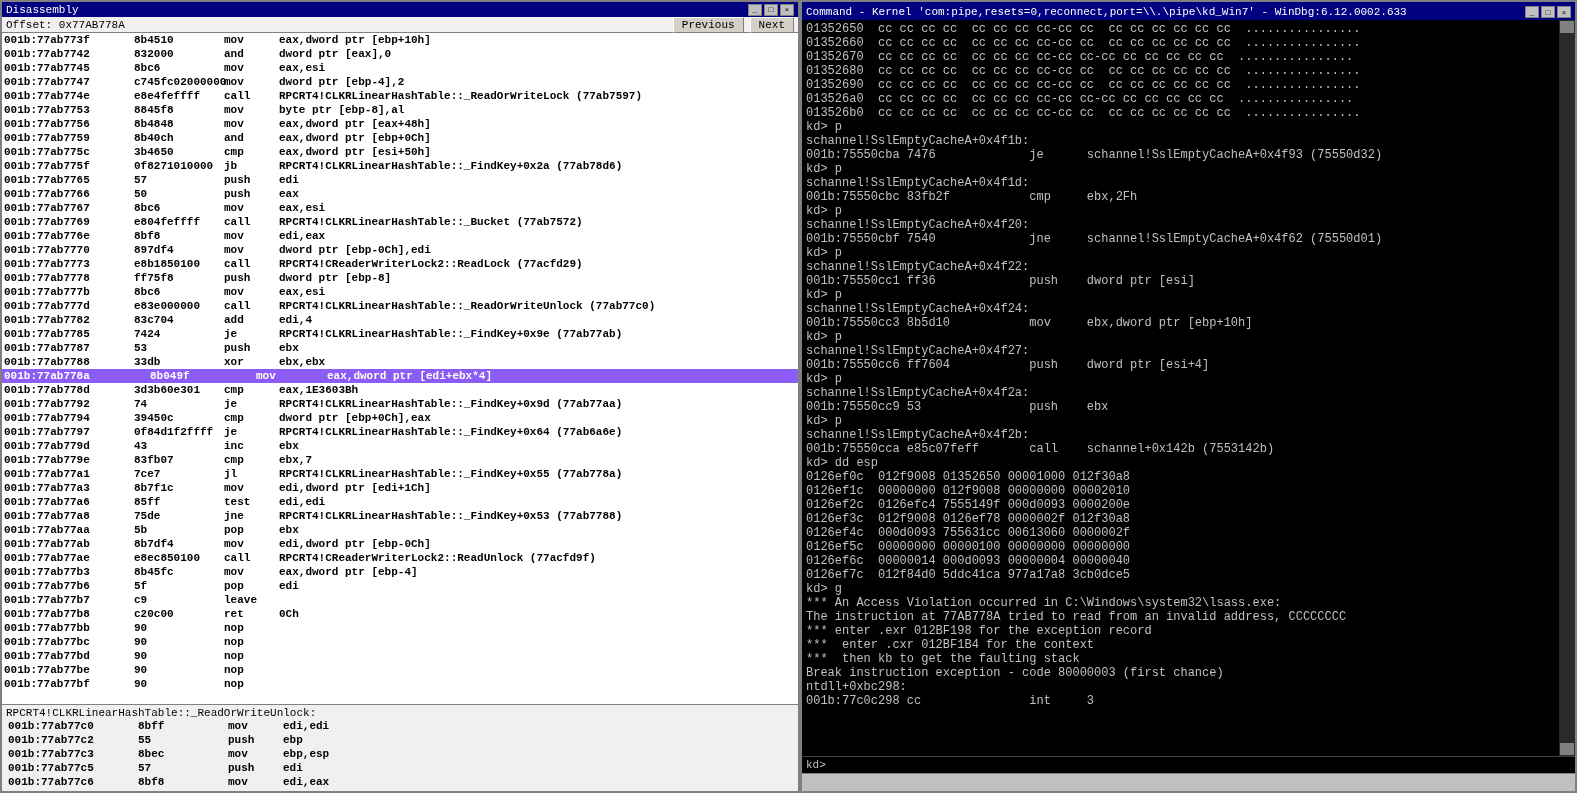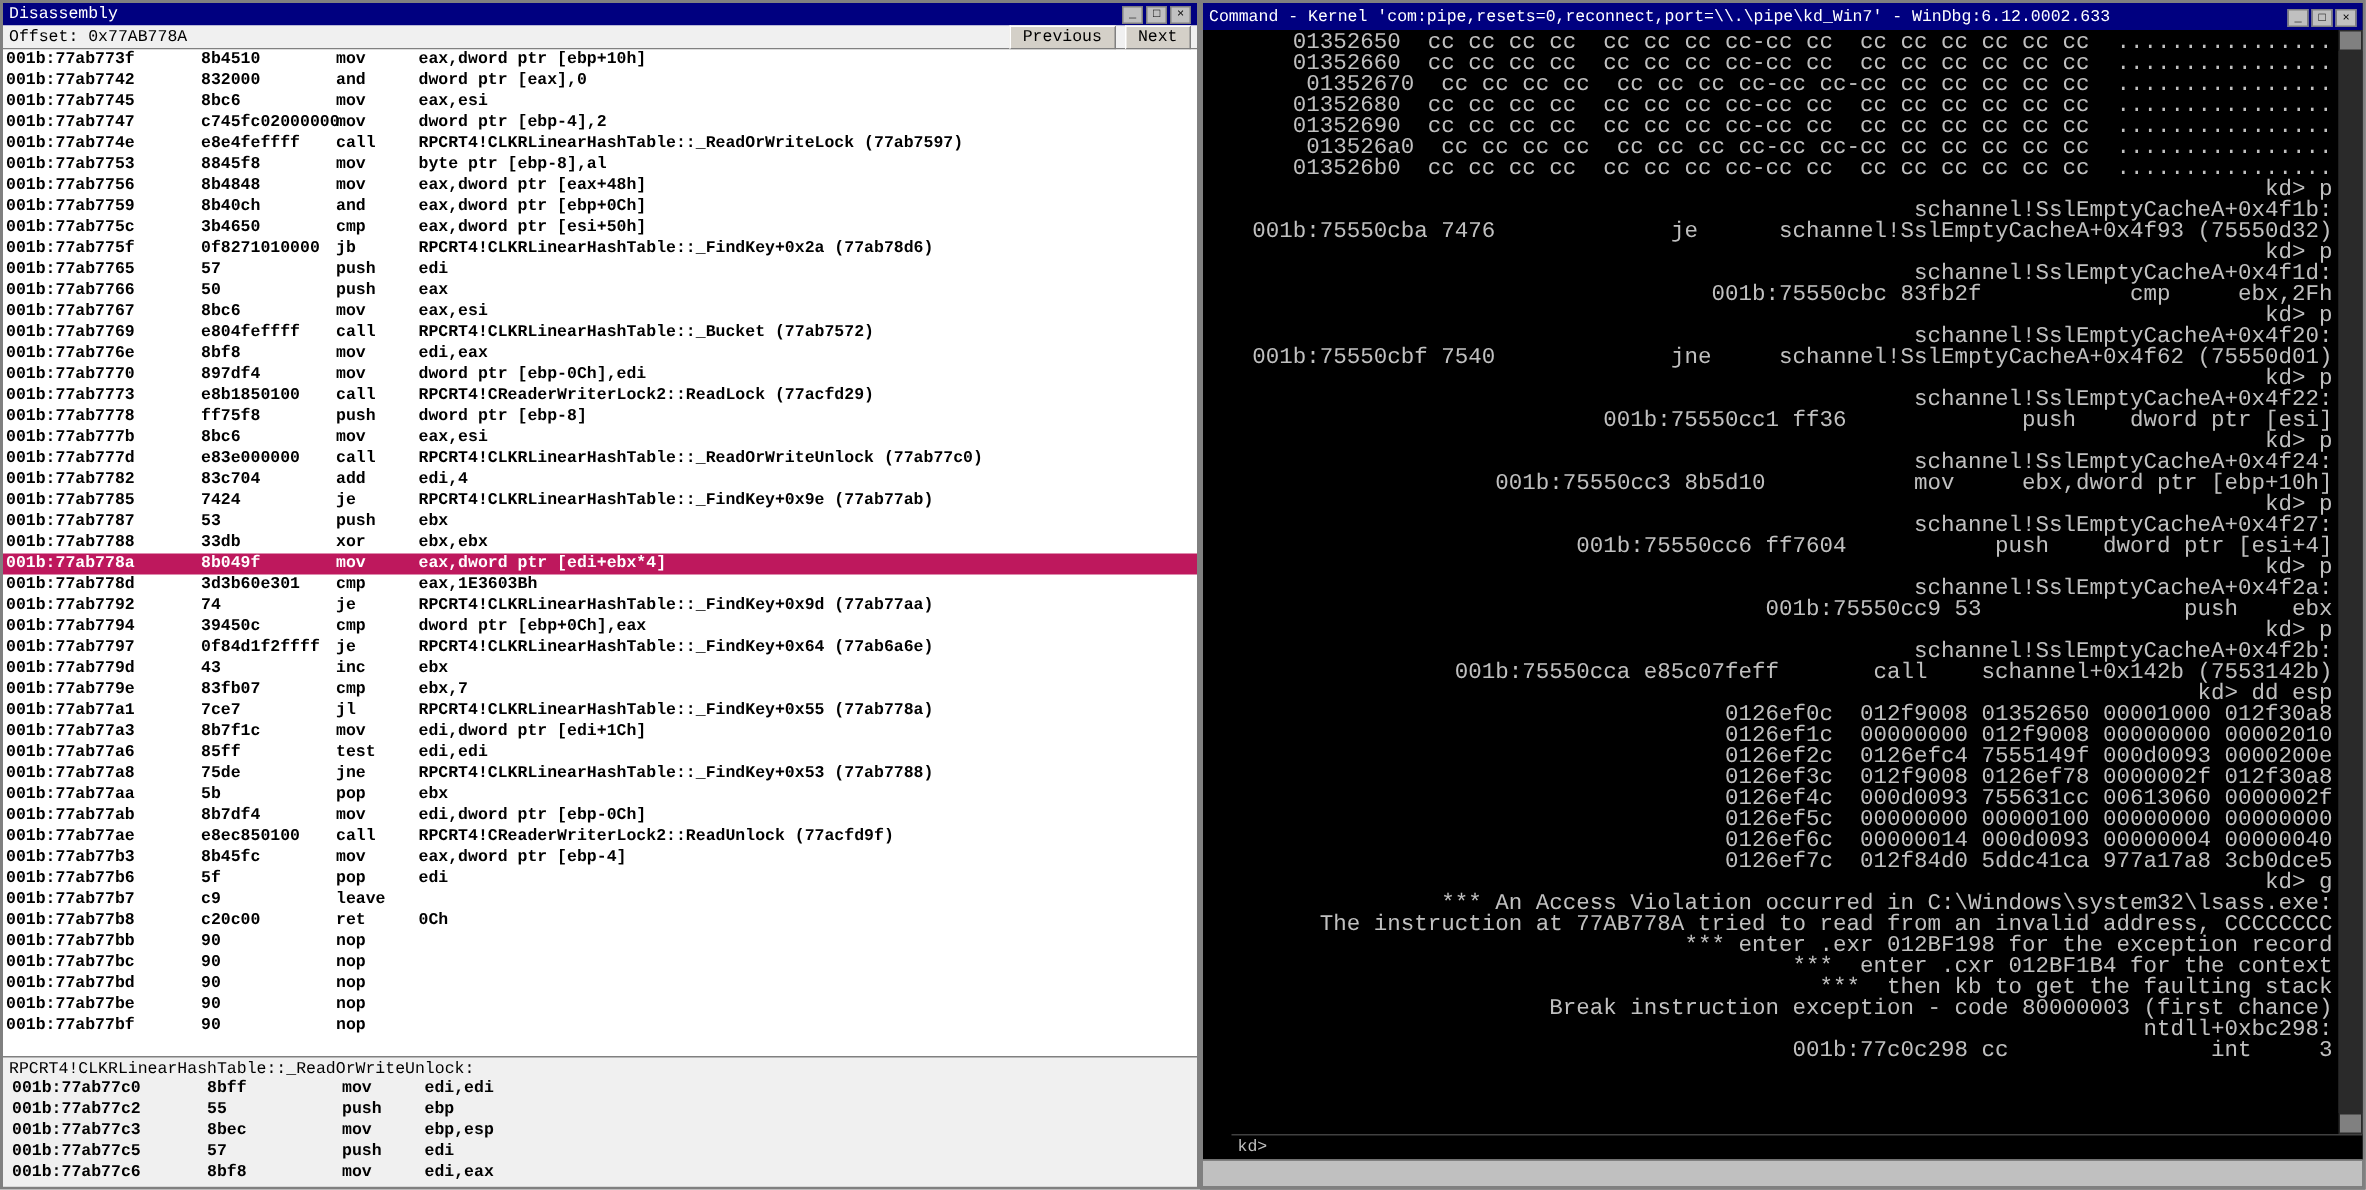--- a/index.html
+++ b/index.html
@@ -90,22 +90,23 @@
 
     .disasm-row {
       display: flex;
       padding: 0 2px;
       line-height: 14px;
       white-space: nowrap;
       font-weight: bold;
     }
 
     .disasm-row.highlighted {
-      background: #be185d;
+      background: #8b5cf6;
       color: #ffffff;
+      gap: 16px;
     }
 
     .disasm-row:not(.highlighted) {
       color: #000000;
     }
 
     .col-addr {
       width: 130px;
       flex-shrink: 0;
       color: inherit;
@@ -159,39 +160,37 @@
       flex-shrink: 0;
     }
 
     .cmd-content {
       flex: 1;
       overflow-y: auto;
       overflow-x: hidden;
       padding: 2px 4px;
       background: #000000;
       color: #c0c0c0;
-      font-size: 15px;
+      font-size: 12px;
       line-height: 14px;
       white-space: pre;
-      text-align: right;
     }
 
     .cmd-content .line {
       display: block;
       white-space: pre;
     }
 
     .cmd-input-row {
       display: flex;
       align-items: center;
       padding: 2px 4px;
       background: #000000;
       border-top: 1px solid #404040;
       flex-shrink: 0;
-      margin-left: 19px;
     }
 
     .cmd-prompt {
       color: #c0c0c0;
       margin-right: 4px;
     }
 
     .cmd-input {
       flex: 1;
       background: #000000;

